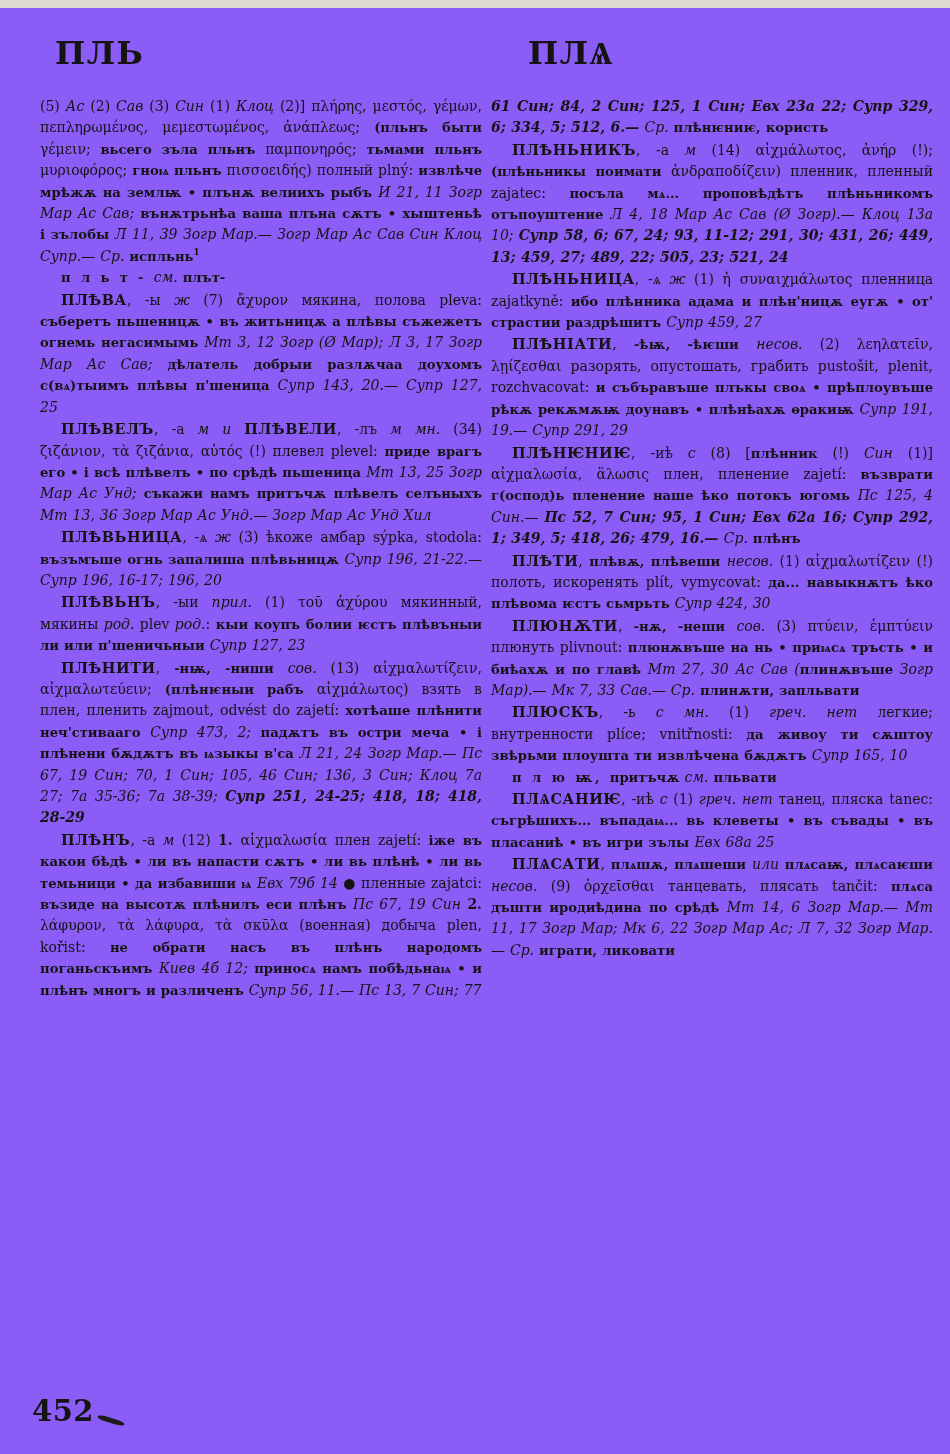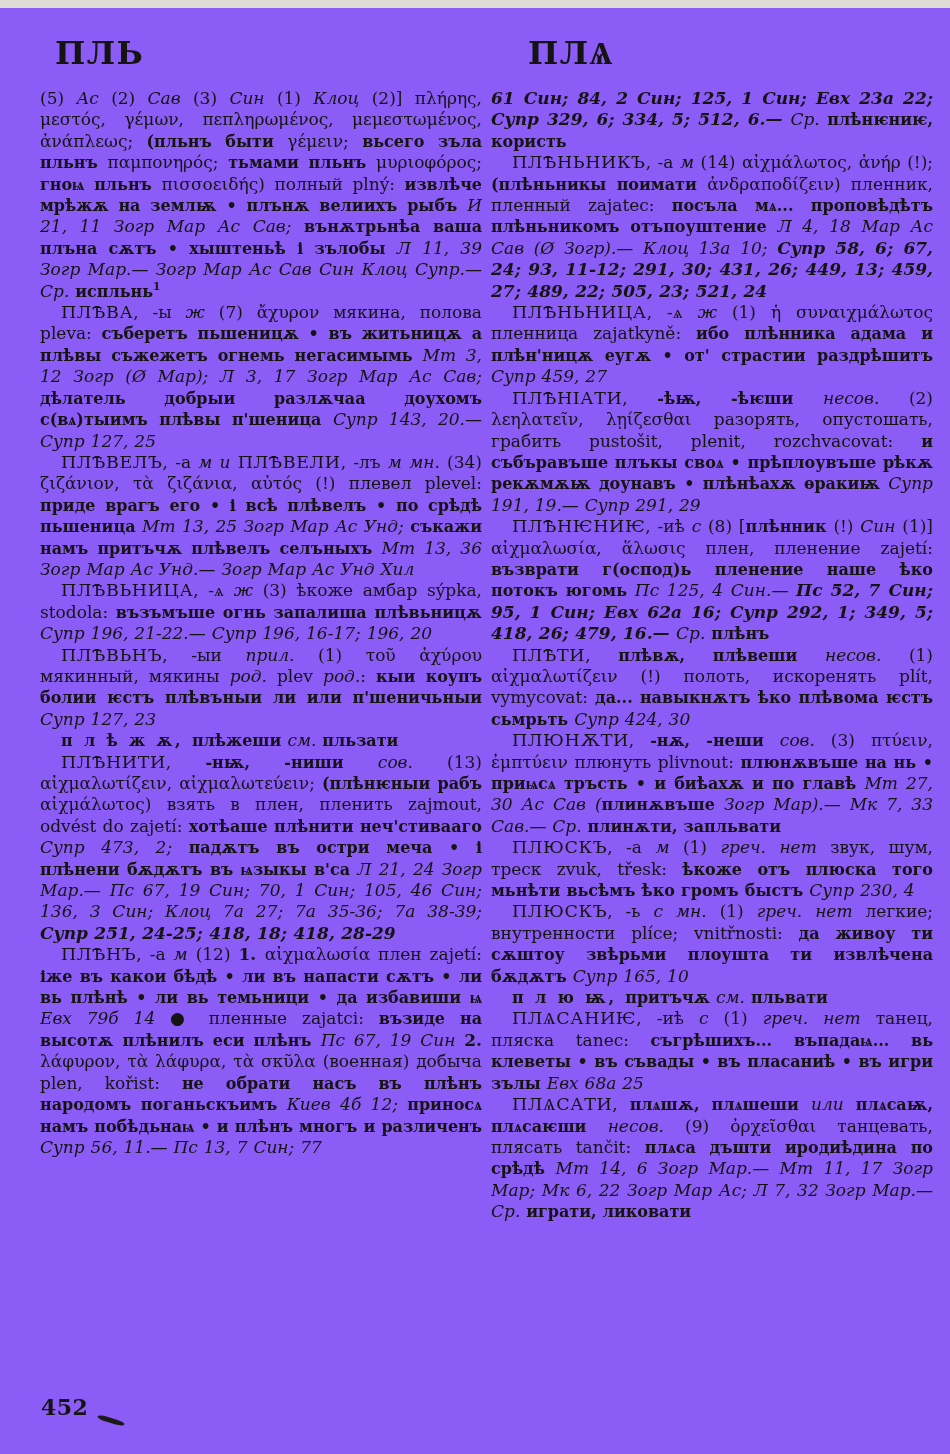--- a/index.html
+++ b/index.html
@@ -5,71 +5,70 @@
   html,body{margin:0;padding:0;background:#dedbd4;}
   .page{
     position:relative;width:950px;height:1454px;margin:8px auto;
     background:#8b5cf6;color:#151413;overflow:hidden;
     font-family:"DejaVu Serif","Liberation Serif",serif;
   }
   .runhead{position:absolute;top:26px;font-weight:bold;font-size:32px;letter-spacing:1.5px;}
   .runhead.left{left:55px;}
   .runhead.right{left:528px;}
   .col{
-    position:absolute;top:80px;width:442px;height:1302px;overflow:hidden;
-    text-align:justify;font-size:17px;line-height:21.4px;
+    position:absolute;top:88px;width:442px;height:1302px;overflow:hidden;
+    text-align:justify;font-size:14px;line-height:21.4px;
     word-spacing:0.5px;
   }
   .colL{left:40px;}
   .colR{left:491px;}
   .para{margin:0;text-indent:21px;}
   .para.noindent{text-indent:0;}
   
-  .run-hw{font-weight:normal;letter-spacing:.6px;font-size:1.03em;}
+  .run-hw{font-weight:bold;letter-spacing:.6px;font-size:1.03em;}
   .run-o{font-weight:bold;font-size:.94em;}
   .run-os{font-weight:bold;font-size:.94em;letter-spacing:2.6px;}
   .run-g{}
   .run-i{font-style:italic;}
   .run-bi{font-style:italic;font-weight:bold;}
   .run-r{}
   .run-b{font-weight:bold;}
   .run-sup{vertical-align:super;font-size:.62em;font-weight:bold;line-height:0;}
-  .pagenum{position:absolute;left:41px;top:1386px;font-size:22px;font-weight:bold;letter-spacing:.5px;}
+  .pagenum{position:absolute;left:32px;top:1386px;font-size:29px;font-weight:bold;letter-spacing:.5px;}
   .ink-mark{
     position:absolute;left:97px;top:1410px;width:28px;height:5px;background:#1c1b1a;
     border-radius:40%/60%;transform:rotate(17deg);
   }
 </style>
 </head>
 <body>
 
 <div class="page">
   <div class="runhead left">ПЛЬ</div>
   <div class="runhead right">ПЛѦ</div>
 
   <div class="col colL">
     <p class="para noindent"><span class="run-r">(5) </span><span class="run-i">Ас </span><span class="run-r">(2) </span><span class="run-i">Сав </span><span class="run-r">(3) </span><span class="run-i">Син </span><span class="run-r">(1) </span><span class="run-i">Клоц </span><span class="run-r">(2)] </span><span class="run-g">πλήρης, μεστός, γέμων, πεπληρωμένος, μεμεστωμένος, ἀνάπλεως; </span><span class="run-o">(пльнъ быти </span><span class="run-g">γέμειν; </span><span class="run-o">вьсего зъла пльнъ </span><span class="run-g">παμπονηρός; </span><span class="run-o">тьмами пльнъ </span><span class="run-g">μυριοφόρος; </span><span class="run-o">гноѩ пльнъ </span><span class="run-g">πισσοειδής) </span><span class="run-r">полный plný: </span><span class="run-o">извлѣче мрѣжѫ на землѭ • плънѫ велиихъ рыбъ </span><span class="run-i">И 21, 11 Зогр Мар Ас Сав; </span><span class="run-o">вънѫтрьнѣа ваша плъна сѫтъ • хыштеньѣ і зълобы </span><span class="run-i">Л 11, 39 Зогр Мар.— Зогр Мар Ас Сав Син Клоц Супр.— Ср. </span><span class="run-o">испльнь</span><span class="run-sup">1</span></p>
+    <p class="para"><span class="run-os">п л ь т - </span><span class="run-i">см. </span><span class="run-o">плът-</span></p>
     <p class="para"><span class="run-hw">ПЛѢВА</span><span class="run-r">, -ы </span><span class="run-i">ж </span><span class="run-r">(7) </span><span class="run-g">ἄχυρον </span><span class="run-r">мякина, полова pleva: </span><span class="run-o">съберетъ пьшеницѫ • въ житьницѫ а плѣвы съжежетъ огнемь негасимымь </span><span class="run-i">Мт 3, 12 Зогр (Ø Мар); Л 3, 17 Зогр Мар Ас Сав; </span><span class="run-o">дѣлатель добрыи разлѫчаа доухомъ с(вѧ)тыимъ плѣвы п'шеница </span><span class="run-i">Супр 143, 20.— Супр 127, 25</span></p>
     <p class="para"><span class="run-hw">ПЛѢВЕЛЪ</span><span class="run-r">, -а </span><span class="run-i">м и </span><span class="run-hw">ПЛѢВЕЛИ</span><span class="run-r">, -лъ </span><span class="run-i">м мн. </span><span class="run-r">(34) </span><span class="run-g">ζιζάνιον, τὰ ζιζάνια, αὐτός </span><span class="run-r">(!) плевел plevel: </span><span class="run-o">приде врагъ его • і всѣ плѣвелъ • по срѣдѣ пьшеница </span><span class="run-i">Мт 13, 25 Зогр Мар Ас Унд; </span><span class="run-o">съкажи намъ притъчѫ плѣвелъ селъныхъ </span><span class="run-i">Мт 13, 36 Зогр Мар Ас Унд.— Зогр Мар Ас Унд Хил</span></p>
     <p class="para"><span class="run-hw">ПЛѢВЬНИЦА</span><span class="run-r">, -ѧ </span><span class="run-i">ж </span><span class="run-r">(3) </span><span class="run-g">ѣкоже </span><span class="run-r">амбар sýpka, stodola: </span><span class="run-o">възъмъше огнь запалиша плѣвьницѫ </span><span class="run-i">Супр 196, 21-22.— Супр 196, 16-17; 196, 20</span></p>
     <p class="para"><span class="run-hw">ПЛѢВЬНЪ</span><span class="run-r">, -ыи </span><span class="run-i">прил. </span><span class="run-r">(1) </span><span class="run-g">τοῦ ἀχύρου </span><span class="run-r">мякинный, мякины </span><span class="run-i">род. </span><span class="run-r">plev </span><span class="run-i">род.</span><span class="run-r">: </span><span class="run-o">кыи коупъ болии ѥстъ плѣвъныи ли или п'шеничьныи </span><span class="run-i">Супр 127, 23</span></p>
-    <p class="para"><span class="run-os">п л ѣ ж ѫ, </span><span class="run-o">плѣжеши </span><span class="run-i">см. </span><span class="run-o">пльзати</span></p>
     <p class="para"><span class="run-hw">ПЛѢНИТИ</span><span class="run-r">, </span><span class="run-o">-нѭ, -ниши </span><span class="run-i">сов. </span><span class="run-r">(13) </span><span class="run-g">αἰχμαλωτίζειν, αἰχμαλωτεύειν; </span><span class="run-o">(плѣнѥныи рабъ </span><span class="run-g">αἰχμάλωτος) </span><span class="run-r">взять в плен, пленить zajmout, odvést do zajetí: </span><span class="run-o">хотѣаше плѣнити неч'стивааго </span><span class="run-i">Супр 473, 2; </span><span class="run-o">падѫтъ въ остри меча • і плѣнени бѫдѫтъ въ ѩзыкы в'са </span><span class="run-i">Л 21, 24 Зогр Мар.— Пс 67, 19 Син; 70, 1 Син; 105, 46 Син; 136, 3 Син; Клоц 7а 27; 7а 35-36; 7а 38-39; </span><span class="run-bi">Супр 251, 24-25; 418, 18; 418, 28-29</span></p>
     <p class="para"><span class="run-hw">ПЛѢНЪ</span><span class="run-r">, -а </span><span class="run-i">м </span><span class="run-r">(12) </span><span class="run-b">1. </span><span class="run-g">αἰχμαλωσία </span><span class="run-r">плен zajetí: </span><span class="run-o">іже въ какои бѣдѣ • ли въ напасти сѫтъ • ли вь плѣнѣ • ли вь темьници • да избавиши ѩ </span><span class="run-i">Евх 79б 14 </span><span class="run-r">● пленные zajatci: </span><span class="run-o">възиде на высотѫ плѣнилъ еси плѣнъ </span><span class="run-i">Пс 67, 19 Син </span><span class="run-b">2. </span><span class="run-g">λάφυρον, τὰ λάφυρα, τὰ σκῦλα </span><span class="run-r">(военная) добыча plen, kořist: </span><span class="run-o">не обрати насъ въ плѣнъ народомъ поганьскъимъ </span><span class="run-i">Киев 4б 12; </span><span class="run-o">приносѧ намъ побѣдьнаѩ • и плѣнъ многъ и различенъ </span><span class="run-i">Супр 56, 11.— Пс 13, 7 Син; 77</span></p>
   </div>
 
   <div class="col colR">
     <p class="para noindent"><span class="run-bi">61 Син; 84, 2 Син; 125, 1 Син; Евх 23а 22; Супр 329, 6; 334, 5; 512, 6.— </span><span class="run-i">Ср. </span><span class="run-o">плѣнѥниѥ, користь</span></p>
     <p class="para"><span class="run-hw">ПЛѢНЬНИКЪ</span><span class="run-r">, -а </span><span class="run-i">м </span><span class="run-r">(14) </span><span class="run-g">αἰχμάλωτος, ἀνήρ </span><span class="run-r">(!); </span><span class="run-o">(плѣньникы поимати </span><span class="run-g">ἀνδραποδίζειν) </span><span class="run-r">пленник, пленный zajatec: </span><span class="run-o">посъла мѧ... проповѣдѣтъ плѣньникомъ отъпоуштение </span><span class="run-i">Л 4, 18 Мар Ас Сав (Ø Зогр).— Клоц 13а 10; </span><span class="run-bi">Супр 58, 6; 67, 24; 93, 11-12; 291, 30; 431, 26; 449, 13; 459, 27; 489, 22; 505, 23; 521, 24</span></p>
     <p class="para"><span class="run-hw">ПЛѢНЬНИЦА</span><span class="run-r">, -ѧ </span><span class="run-i">ж </span><span class="run-r">(1) </span><span class="run-g">ἡ συναιχμάλωτος </span><span class="run-r">пленница zajatkyně: </span><span class="run-o">ибо плѣнника адама и плѣн'ницѫ еугѫ • от' страстии раздрѣшитъ </span><span class="run-i">Супр 459, 27</span></p>
     <p class="para"><span class="run-hw">ПЛѢНІАТИ</span><span class="run-r">, </span><span class="run-o">-ѣѭ, -ѣѥши </span><span class="run-i">несов. </span><span class="run-r">(2) </span><span class="run-g">λεηλατεῖν, λῃίζεσθαι </span><span class="run-r">разорять, опустошать, грабить pustošit, plenit, rozchvacovat: </span><span class="run-o">и събъравъше плъкы своѧ • прѣплоувъше рѣкѫ рекѫмѫѭ доунавъ • плѣнѣахѫ ѳракиѭ </span><span class="run-i">Супр 191, 19.— Супр 291, 29</span></p>
     <p class="para"><span class="run-hw">ПЛѢНѤНИѤ</span><span class="run-r">, -иѣ </span><span class="run-i">с </span><span class="run-r">(8) [</span><span class="run-o">плѣнник </span><span class="run-r">(!) </span><span class="run-i">Син </span><span class="run-r">(1)] </span><span class="run-g">αἰχμαλωσία, ἅλωσις </span><span class="run-r">плен, пленение zajetí: </span><span class="run-o">възврати г(оспод)ь пленение наше ѣко потокъ югомь </span><span class="run-i">Пс 125, 4 Син.— </span><span class="run-bi">Пс 52, 7 Син; 95, 1 Син; Евх 62а 16; Супр 292, 1; 349, 5; 418, 26; 479, 16.— </span><span class="run-i">Ср. </span><span class="run-o">плѣнъ</span></p>
     <p class="para"><span class="run-hw">ПЛѢТИ</span><span class="run-r">, </span><span class="run-o">плѣвѫ, плѣвеши </span><span class="run-i">несов. </span><span class="run-r">(1) </span><span class="run-g">αἰχμαλωτίζειν </span><span class="run-r">(!) полоть, искоренять plít, vymycovat: </span><span class="run-o">да... навыкнѫтъ ѣко плѣвома ѥстъ сьмрьть </span><span class="run-i">Супр 424, 30</span></p>
     <p class="para"><span class="run-hw">ПЛЮНѪТИ</span><span class="run-r">, </span><span class="run-o">-нѫ, -неши </span><span class="run-i">сов. </span><span class="run-r">(3) </span><span class="run-g">πτύειν, ἐμπτύειν </span><span class="run-r">плюнуть plivnout: </span><span class="run-o">плюнѫвъше на нь • приѩсѧ тръсть • и биѣахѫ и по главѣ </span><span class="run-i">Мт 27, 30 Ас Сав (</span><span class="run-o">плинѫвъше </span><span class="run-i">Зогр Мар).— Мк 7, 33 Сав.— Ср. </span><span class="run-o">плинѫти, запльвати</span></p>
-    <p class="para"><span class="run-hw">ПЛЮСКЪ</span><span class="run-r">, -а </span><span class="run-i">м </span><span class="run-r">(1) </span><span class="run-i">греч. нет </span><span class="run-r">звук, шум, треск zvuk, třesk: </span><span class="run-o">ѣкоже отъ плюска того мьнѣти вьсѣмъ ѣко громъ быстъ </span><span class="run-i">Супр 230, 4</span></p>
     <p class="para"><span class="run-hw">ПЛЮСКЪ</span><span class="run-r">, -ь </span><span class="run-i">с мн. </span><span class="run-r">(1) </span><span class="run-i">греч. нет </span><span class="run-r">легкие; внутренности plíce; vnitřnosti: </span><span class="run-o">да живоу ти сѫштоу звѣрьми плоушта ти извлѣчена бѫдѫтъ </span><span class="run-i">Супр 165, 10</span></p>
     <p class="para"><span class="run-os">п л ю ѭ, </span><span class="run-o">притъчѫ </span><span class="run-i">см. </span><span class="run-o">пльвати</span></p>
     <p class="para"><span class="run-hw">ПЛѦСАНИѤ</span><span class="run-r">, -иѣ </span><span class="run-i">с </span><span class="run-r">(1) </span><span class="run-i">греч. нет </span><span class="run-r">танец, пляска tanec: </span><span class="run-o">съгрѣшихъ... въпадаѩ... вь клеветы • въ съвады • въ пласаниѣ • въ игри зълы </span><span class="run-i">Евх 68а 25</span></p>
     <p class="para"><span class="run-hw">ПЛѦСАТИ</span><span class="run-r">, </span><span class="run-o">плѧшѫ, плѧшеши </span><span class="run-i">или </span><span class="run-o">плѧсаѭ, плѧсаѥши </span><span class="run-i">несов. </span><span class="run-r">(9) </span><span class="run-g">ὀρχεῖσθαι </span><span class="run-r">танцевать, плясать tančit: </span><span class="run-o">плѧса дъшти иродиѣдина по срѣдѣ </span><span class="run-i">Мт 14, 6 Зогр Мар.— Мт 11, 17 Зогр Мар; Мк 6, 22 Зогр Мар Ас; Л 7, 32 Зогр Мар.— Ср. </span><span class="run-o">играти, ликовати</span></p>
   </div>
 
   <div class="pagenum">452</div>
   <div class="ink-mark"></div>
 </div>
 

